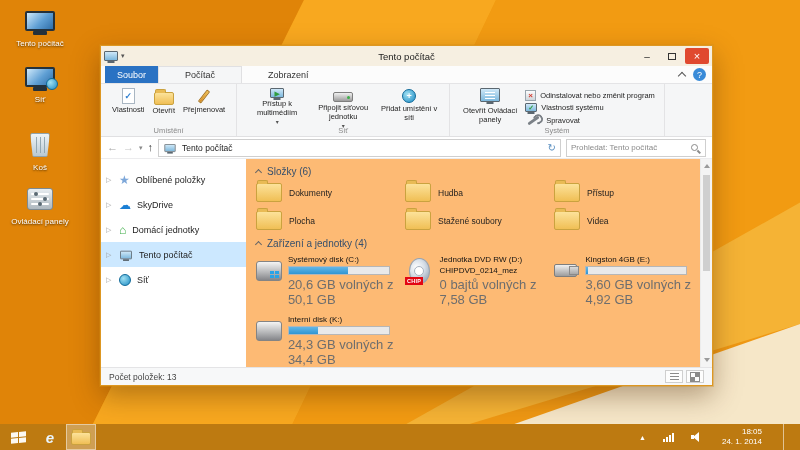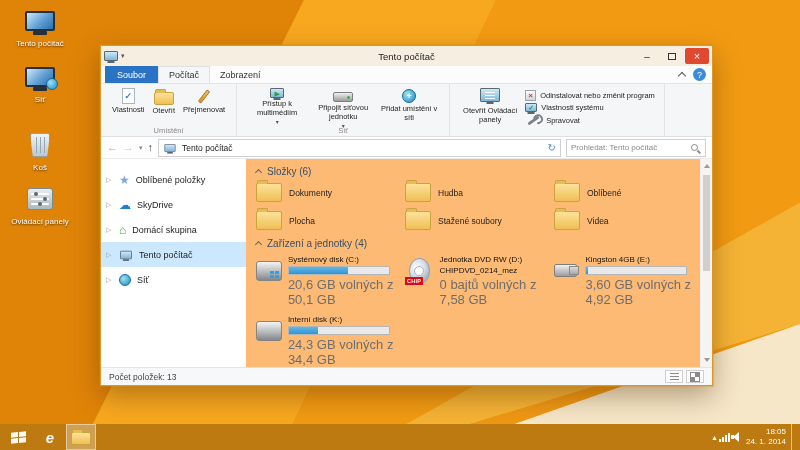--- a/index.html
+++ b/index.html
@@ -25,21 +25,21 @@
   .cpanel i::after{content:"";position:absolute;top:-1px;width:4px;height:4px;border-radius:50%;background:#5b6a73}
   .cpanel i:nth-child(1)::after{left:3px}.cpanel i:nth-child(2)::after{left:12px}.cpanel i:nth-child(3)::after{left:7px}
   
   .taskbar{position:absolute;left:0;bottom:0;width:800px;height:26px;background:#bd7a11;display:flex;align-items:center;z-index:50}
   .tbtn{height:26px;display:flex;align-items:center;justify-content:center}
   .start{width:36px}
   .winflag{display:grid;grid-template-columns:7px 7px;grid-template-rows:5px 5px;gap:1px;transform:skewY(-6deg)}
   .winflag i{background:#fff;opacity:.95}
   .iebtn{width:28px;color:#eaf6ff;font-size:15px;font-weight:bold;font-style:italic}
   .febtn{width:30px;background:rgba(255,255,255,.28);border:1px solid rgba(255,255,255,.45);margin-left:2px}
-  .tray{margin-left:auto;display:flex;align-items:center;gap:1px;color:#fff;padding-right:4px}
+  .tray{margin-left:auto;display:flex;align-items:center;gap:17px;color:#fff;padding-right:12px}
   .tri-up{font-size:7px;color:#fff}
   .sig{display:flex;align-items:flex-end;gap:1px}
   .sig i{width:2px;background:#fff;display:block}
   .sig i:nth-child(1){height:3px}.sig i:nth-child(2){height:5px}.sig i:nth-child(3){height:7px}.sig i:nth-child(4){height:9px}
   .vol{position:relative;width:10px;height:10px}
   .vol::before{content:"";position:absolute;left:0;top:3px;width:3px;height:4px;background:#fff}
   .vol::after{content:"";position:absolute;left:2px;top:0;border-top:5px solid transparent;border-bottom:5px solid transparent;border-right:6px solid #fff}
   .clock{text-align:right;font-size:8px;line-height:1.25;margin:0 4px}
   .showdesk{width:5px;height:26px;border-left:1px solid rgba(255,255,255,.55)}
   
@@ -50,21 +50,21 @@
   .mmon{width:14px;height:10px;border:1px solid #5b6770;background:linear-gradient(#cfe8f8,#7db8dd);border-radius:1px;position:relative;display:flex;align-items:center;justify-content:center}
   .mmon::after{content:"";position:absolute;left:50%;bottom:-3px;width:7px;height:2px;background:#5b6770;transform:translateX(-50%)}
   .qarr{font-size:7px;color:#555}
   .cap{display:flex;margin-left:auto;z-index:2;gap:1px}
   .cb{width:24px;height:16px;display:flex;align-items:center;justify-content:center;font-size:10px;color:#333}
   .maxg{width:8px;height:7px;border:1px solid #333}
   .cb.close{background:#e0492f;color:#fff;border-radius:2px;font-size:11px}
   
   .tabs{height:18px;background:#fcfcfc;display:flex;align-items:flex-end;padding-left:4px;border-bottom:1px solid #e4e4e6}
   .ft{background:#2a72c3;color:#fff;padding:0 12px;height:17px;display:flex;align-items:center}
-  .tab{padding:0 10px;height:17px;display:flex;align-items:center;color:#333}
+  .tab{padding:0 26px;height:17px;display:flex;align-items:center;color:#333}
   .tab.active{background:#f5f6f7;border:1px solid #e0e0e2;border-bottom:none}
   .tabs .right{margin-left:auto;display:flex;align-items:center;gap:8px;padding-right:6px;height:17px}
   .chevup{width:6px;height:6px;border-top:1.5px solid #555;border-right:1.5px solid #555;transform:rotate(-45deg);margin-top:3px}
   .hlp{width:13px;height:13px;border-radius:50%;background:#3a8bd8;color:#fff;font-size:9px;display:flex;align-items:center;justify-content:center}
   
   .ribbon{height:53px;background:#f5f6f7;border-bottom:1px solid #e0e0e2;display:flex;align-items:stretch}
   .grp{position:relative;display:flex;align-items:flex-start;padding:3px 7px 11px;border-right:1px solid #e3e3e5}
   .gl{position:absolute;bottom:1px;left:0;right:0;text-align:center;font-size:7.5px;color:#8a8a8a}
   .rb{display:flex;flex-direction:column;align-items:center;gap:2px;padding:1px 4px;font-size:7.5px;line-height:1.15;text-align:center;color:#1e1e1e}
   .rb .lbl{max-width:58px}
@@ -273,20 +273,21 @@
           <span class="mmon tiny">
               <span class="chk">✓</span>
             </span>
           <span>Vlastnosti systému</span>
         </div>
         <div class="rs">
           <span class="iwrench"></span>
           <span>Spravovat</span>
         </div>
       </div>
+      <div class="gl">Systém</div>
     </div>
   </div>
 
   <div class="addr">
     <span class="nav-arr a-back">←</span>
     <span class="nav-arr a-fwd">→</span>
     <span class="a-dd">▾</span>
     <span class="nav-arr a-up">↑</span>
     <div class="abox">
       <span class="mmon" style="transform:scale(.8)"></span>
@@ -306,21 +307,21 @@
       <span>Oblíbené položky</span>
     </div>
     <div class="nitem">
       <span class="exp">▷</span>
       <span class="ncloud">☁</span>
       <span>SkyDrive</span>
     </div>
     <div class="nitem">
       <span class="exp">▷</span>
       <span class="nhouse">⌂</span>
-      <span>Domácí skupina</span>
+      <span>Domácí jednotky</span>
     </div>
     <div class="nitem sel">
       <span class="exp">▷</span>
       <span class="mmon" style="transform:scale(.85)"></span>
       <span>Tento počítač</span>
     </div>
     <div class="nitem">
       <span class="exp">▷</span>
       <span class="nglobe"></span>
       <span>Síť</span>
@@ -337,21 +338,21 @@
       <div class="ftile">
           <span class="fo fo-m"></span>
           <span>Dokumenty</span>
         </div>
       <div class="ftile">
           <span class="fo fo-m"></span>
           <span>Hudba</span>
         </div>
       <div class="ftile">
           <span class="fo fo-m"></span>
-          <span>Oblíbené</span>
+          <span>Přístup</span>
         </div>
       <div class="ftile">
           <span class="fo fo-m"></span>
           <span>Plocha</span>
         </div>
       <div class="ftile">
           <span class="fo fo-m"></span>
           <span>Stažené soubory</span>
         </div>
       <div class="ftile">

